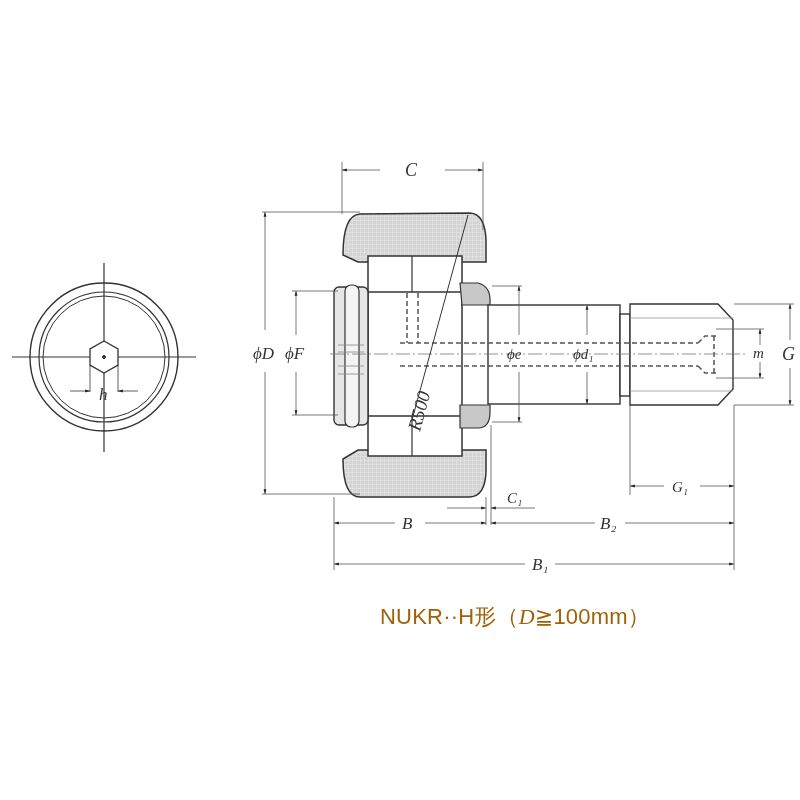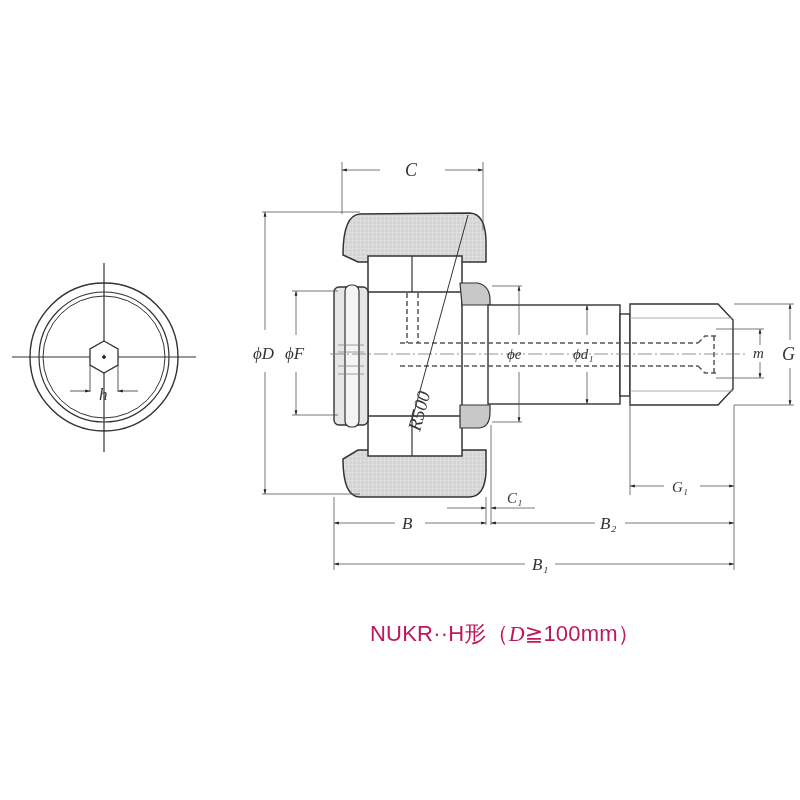--- a/index.html
+++ b/index.html
@@ -1,19 +1,19 @@
 <!DOCTYPE html>
 <html><head>
 <meta charset="utf-8">
 <style>
   html, body { margin:0; padding:0; background:#ffffff; }
   body { width:800px; height:800px; position:relative; overflow:hidden; font-family:"Liberation Serif", serif; }
   #drawing { position:absolute; left:0; top:0; width:800px; height:800px; }
   .lbl { font-family:"Liberation Serif", serif; font-style:italic; fill:#333; }
-  .caption { position:absolute; left:370px; top:602px; font-family:"Liberation Sans", sans-serif; font-size:22px; color:#be185d; letter-spacing:0.2px; white-space:nowrap;margin-top:17px; }
+  .caption { position:absolute; left:380px; top:602px; font-family:"Liberation Sans", sans-serif; font-size:22px; color:#a16207; letter-spacing:0.2px; white-space:nowrap; }
   .caption i { font-family:"Liberation Serif", serif; }
 </style>
 </head>
 <body>
 
 <svg id="drawing" viewBox="0 0 800 800" xmlns="http://www.w3.org/2000/svg">
   <defs>
     <pattern id="hatch" width="4" height="4" patternUnits="userSpaceOnUse">
       <rect width="4" height="4" fill="#d4d4d4"></rect>
       <path d="M0 0 L4 0 M0 0 L0 4" stroke="#eeeeee" stroke-width="0.8"></path>

